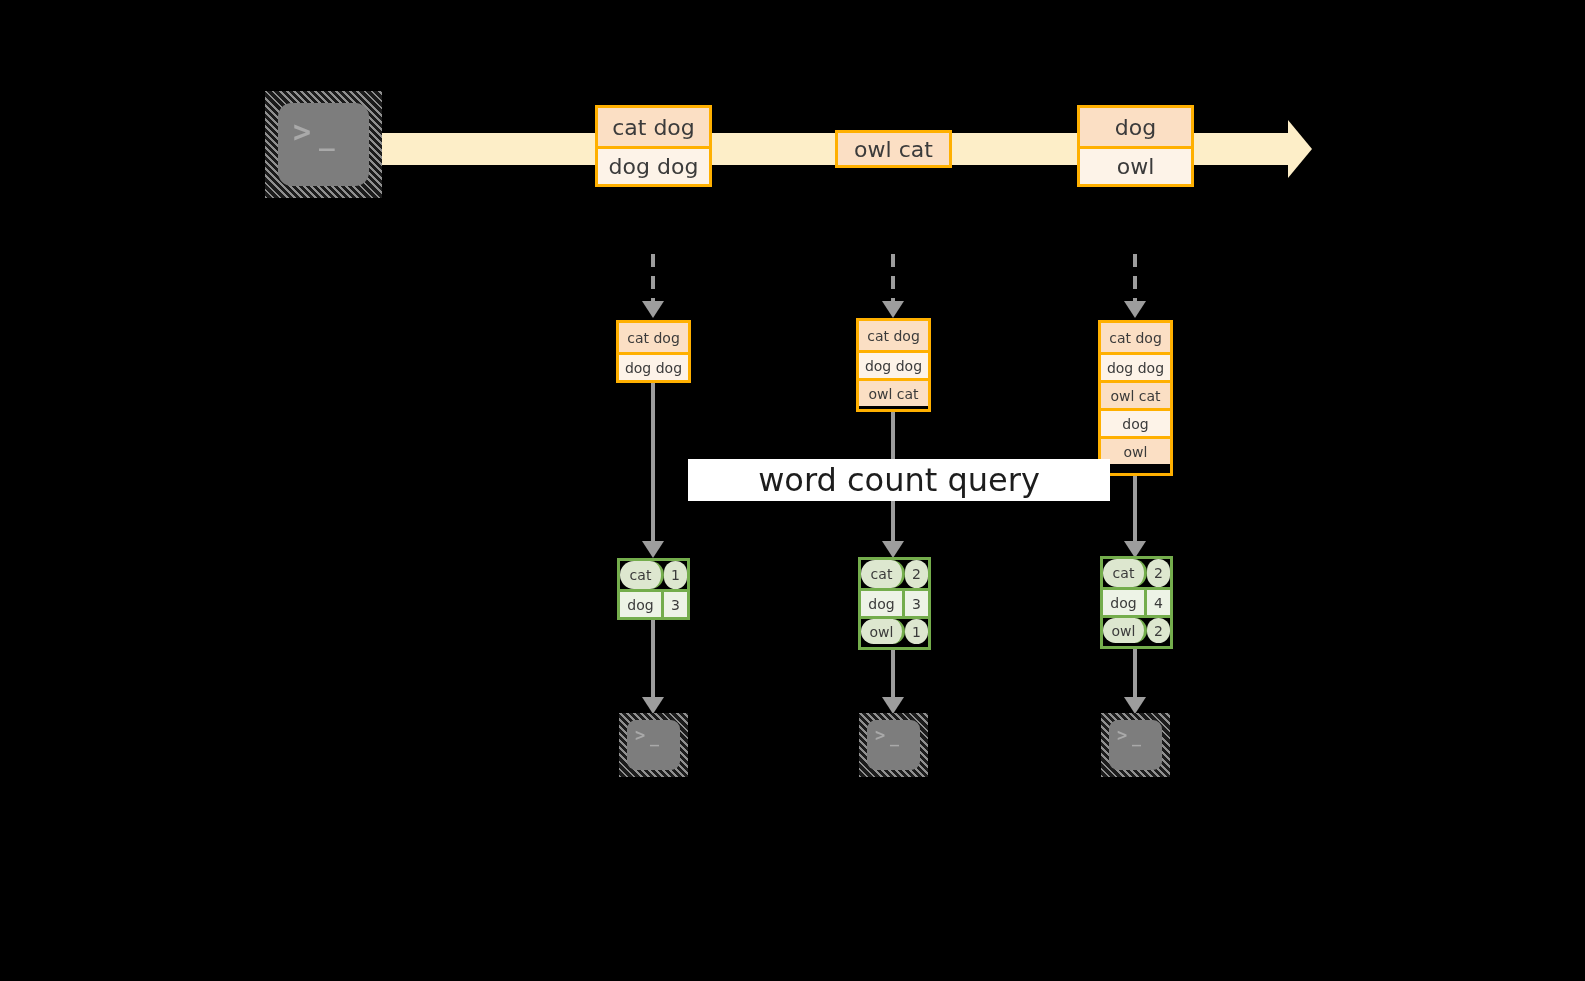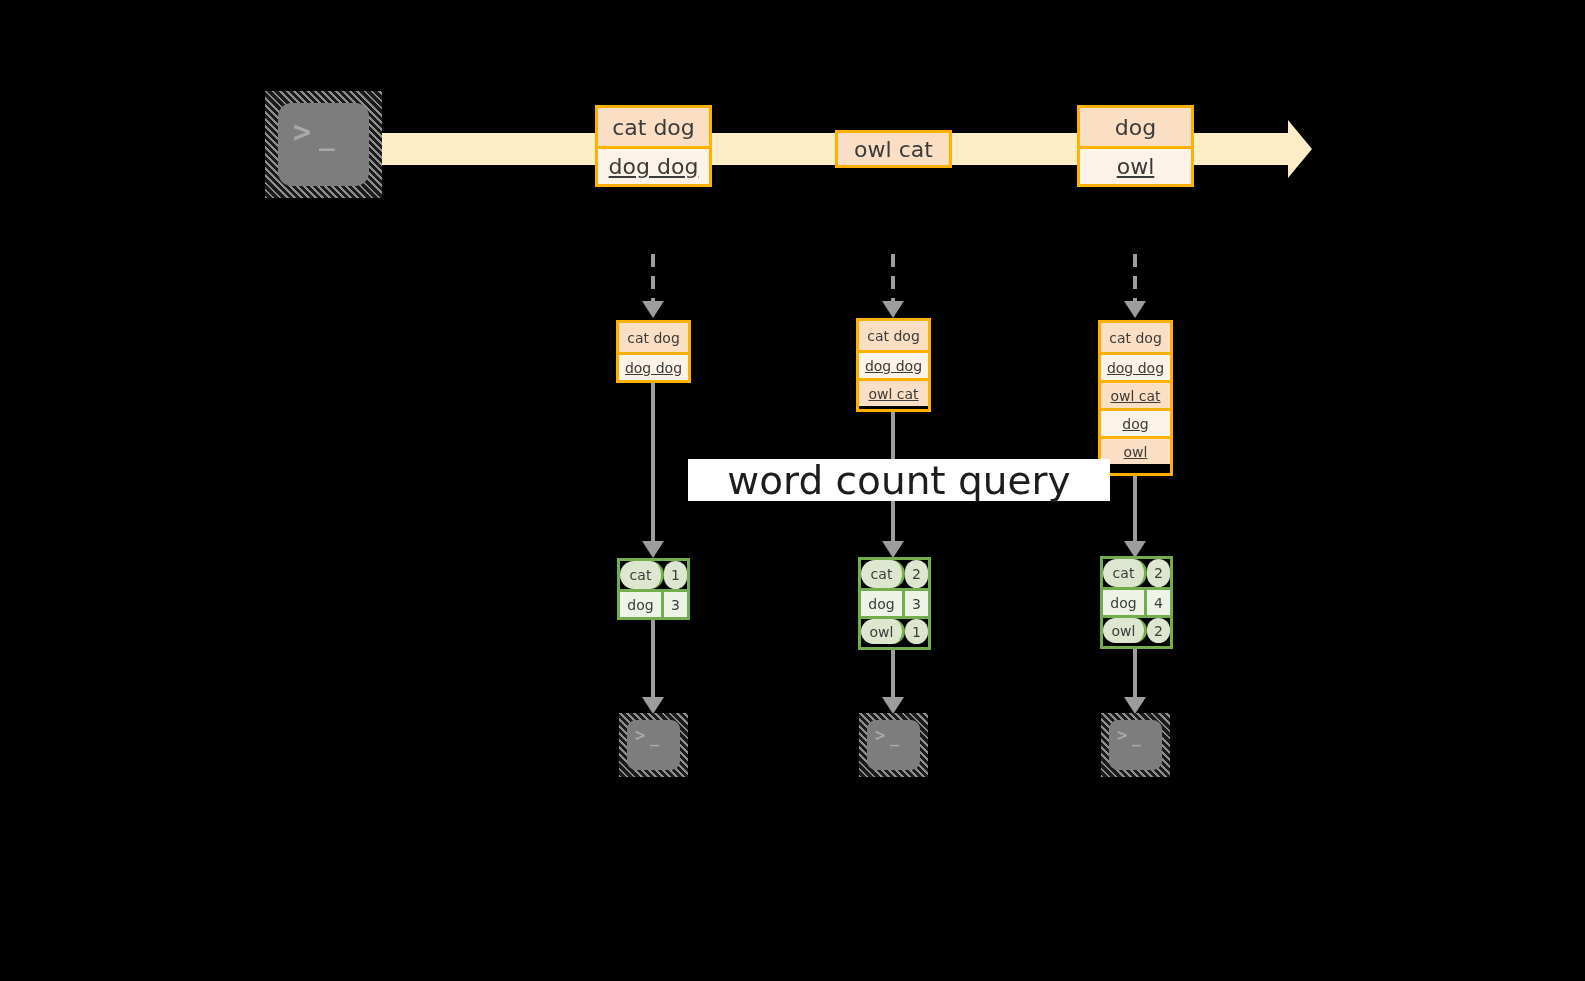--- a/index.html
+++ b/index.html
@@ -21,21 +21,21 @@
   .stream-head{position:absolute;width:0;height:0;
       border-top:29px solid transparent;border-bottom:29px solid transparent;
       border-left:24px solid #fdeec8;}
 
   
   .msgbox{position:absolute;border:3px solid #ffb000;box-sizing:border-box;}
   .msgbox .row{box-sizing:border-box;display:flex;align-items:center;justify-content:center;
       color:#3b3b3b;white-space:nowrap;}
   .msgbox .row.d{background:#fbdfc4;}
   .msgbox .row.l{background:#fdf3e8;}
-  .msgbox .row + .row{border-top:3px solid #ffb000;text-decoration:underline;}
+  .msgbox .row + .row{border-top:3px solid #ffb000;}
 
   
   .greenbox{position:absolute;border:3px solid #74ad4c;box-sizing:border-box;}
   .greenbox .grow{display:flex;box-sizing:border-box;}
   .greenbox .grow + .grow{border-top:3px solid #74ad4c;}
   .greenbox .grow.d .c{background:#dde7cf;border-radius:14px;}
   .greenbox .grow.l .c{background:#edf3e6;}
   .greenbox .c{box-sizing:border-box;display:flex;align-items:center;justify-content:center;
       color:#3b3b3b;white-space:nowrap;}
   .greenbox .c.k{border-right:3px solid #74ad4c;}
@@ -121,21 +121,21 @@
   </div>
   <div class="conn" style="left:891px;top:412px;width:4px;height:146px;">
     <div class="shaft" style="height:129px;"></div>
     <div class="head" style="left:-9px;top:129px;"></div>
   </div>
   <div class="conn" style="left:1133px;top:476px;width:4px;height:82px;">
     <div class="shaft" style="height:65px;"></div>
     <div class="head" style="left:-9px;top:65px;"></div>
   </div>
 
-  <div class="qlabel" style="left:688px;top:459px;width:422px;height:42px;font-size:39px;">word count query</div>
+  <div class="qlabel" style="left:688px;top:459px;width:422px;height:42px;font-size:32px;">word count query</div>
 
   <div class="greenbox" style="left:617px;top:558px;width:73px;height:62px;">
     <div class="grow d" style="height:28px;">
       <div class="c k" style="width:44px;font-size:14px;">cat</div>
       <div class="c" style="flex:1;font-size:14px;">1</div>
     </div>
     <div class="grow l" style="height:28px;">
       <div class="c k" style="width:44px;font-size:14px;">dog</div>
       <div class="c" style="flex:1;font-size:14px;">3</div>
     </div>

